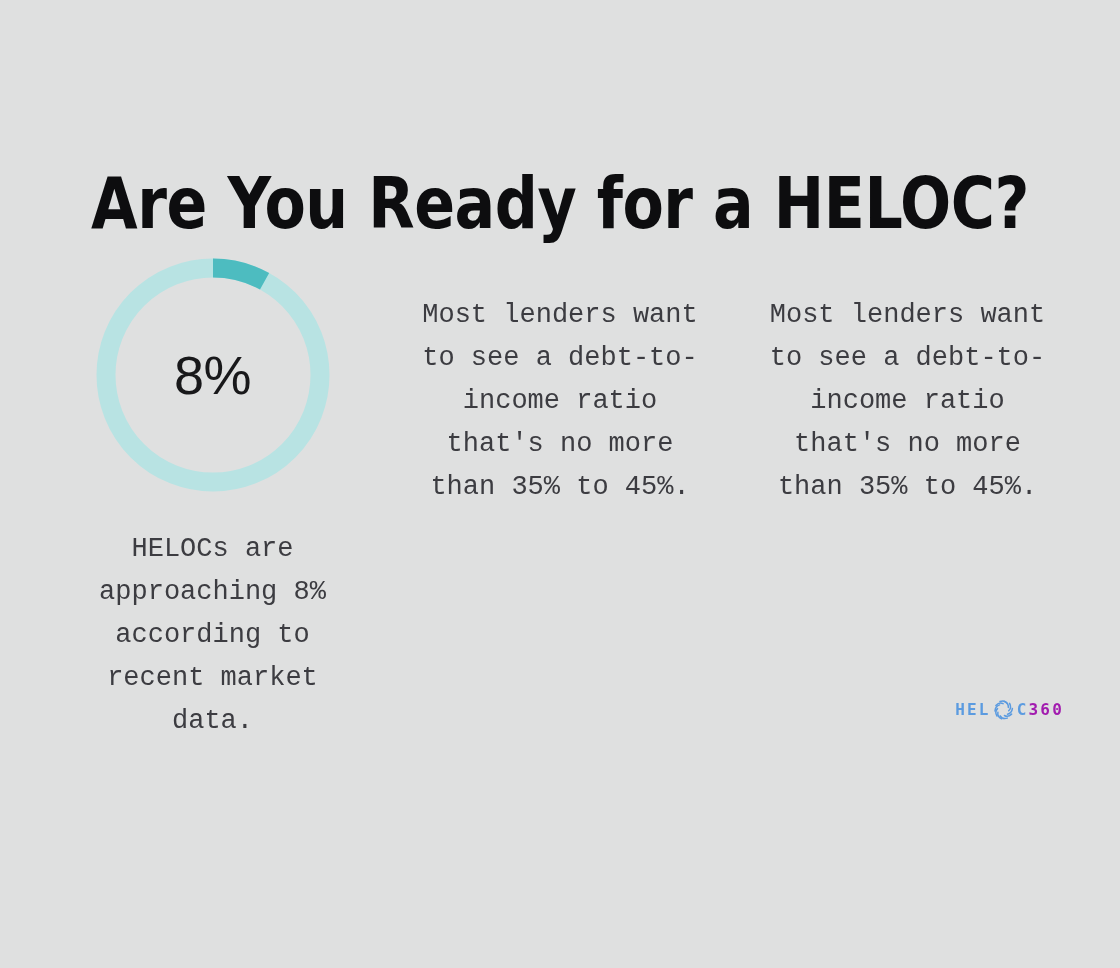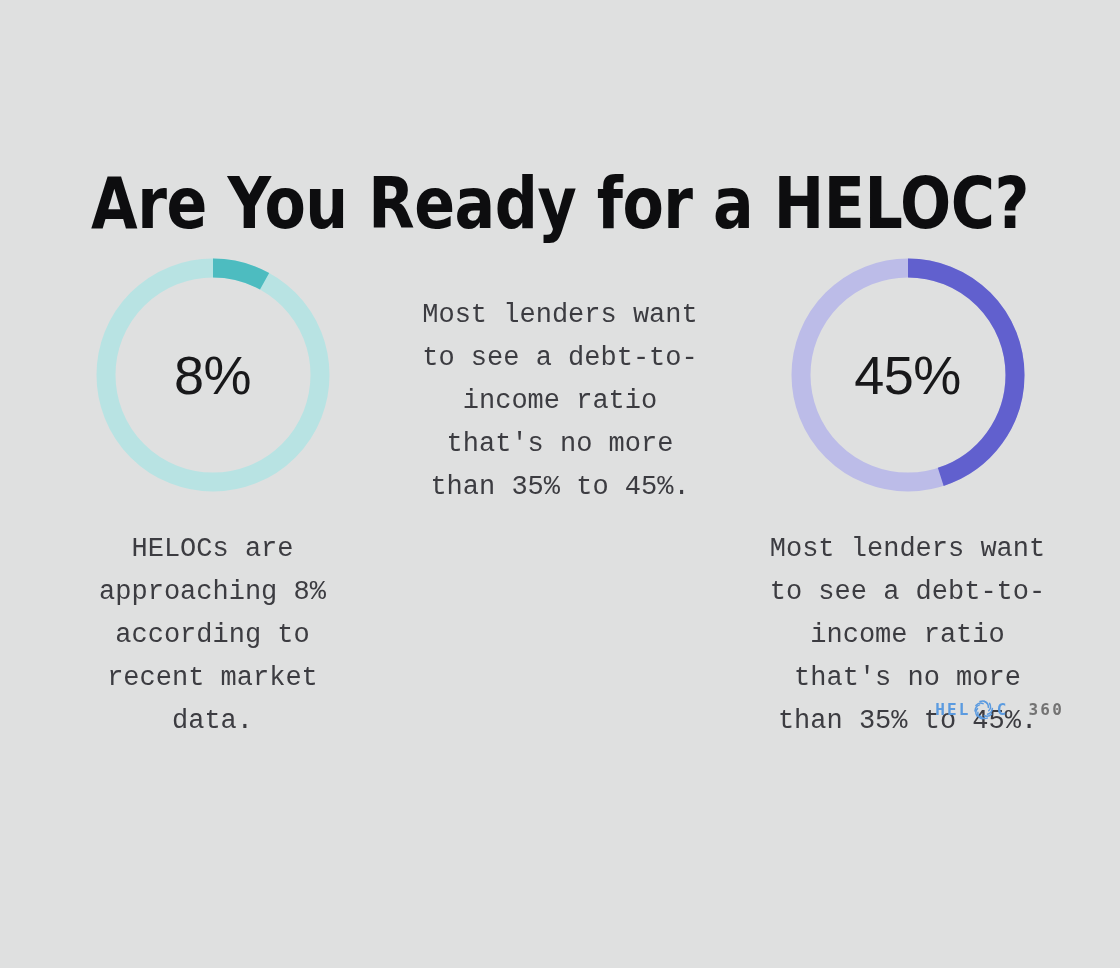--- a/index.html
+++ b/index.html
@@ -112,21 +112,21 @@
   .logo-text {
     font-family: "DejaVu Sans Mono", "Liberation Mono", monospace;
     font-weight: 700;
     font-size: 16px;
     line-height: 25px;
     letter-spacing: 2.2px;
     display: flex;
     align-items: center;
   }
   .logo-part-1 { color: #5b9be0; }
-  .logo-part-2 { color: #737373; margin-left: 20px; }
+  .logo-part-2 { color: #a21caf; }
   .logo-mark {
     display: inline-block;
     width: 24px;
     height: 24px;
     margin: 0 1px;
     position: relative;
     top: 1px;
   }
 </style>
 </head>
@@ -147,27 +147,20 @@
         <div class="donut-value">8%</div>
       </div>
       <div class="caption">HELOCs are approaching 8% according to recent market data.</div>
     </div>
 
     <div class="stat-col">
       <div class="caption">Most lenders want to see a debt-to-income ratio that's no more than 35% to 45%.</div>
     </div>
 
     <div class="stat-col">
-      <div class="donut-wrap">
-        <svg class="donut-svg" viewBox="0 0 234 234">
-          <circle cx="117" cy="117" r="107" fill="none" stroke="#bcbce8" stroke-width="19"></circle>
-          <circle class="donut-fill" cx="117" cy="117" r="107" fill="none" stroke="#6160ce" stroke-width="19" stroke-dasharray="302.5353725406971 369.7654553275186" transform="rotate(-90 117 117)"></circle>
-        </svg>
-        <div class="donut-value">45%</div>
-      </div>
       <div class="caption">Most lenders want to see a debt-to-income ratio that's no more than 35% to 45%.</div>
     </div>
 
   </div>
 
   <div class="logo">
     <span class="logo-text">
       <span class="logo-part-1">HEL</span>
       <span class="logo-mark">
         <svg viewBox="0 0 24 24" width="24" height="24" aria-hidden="true">

